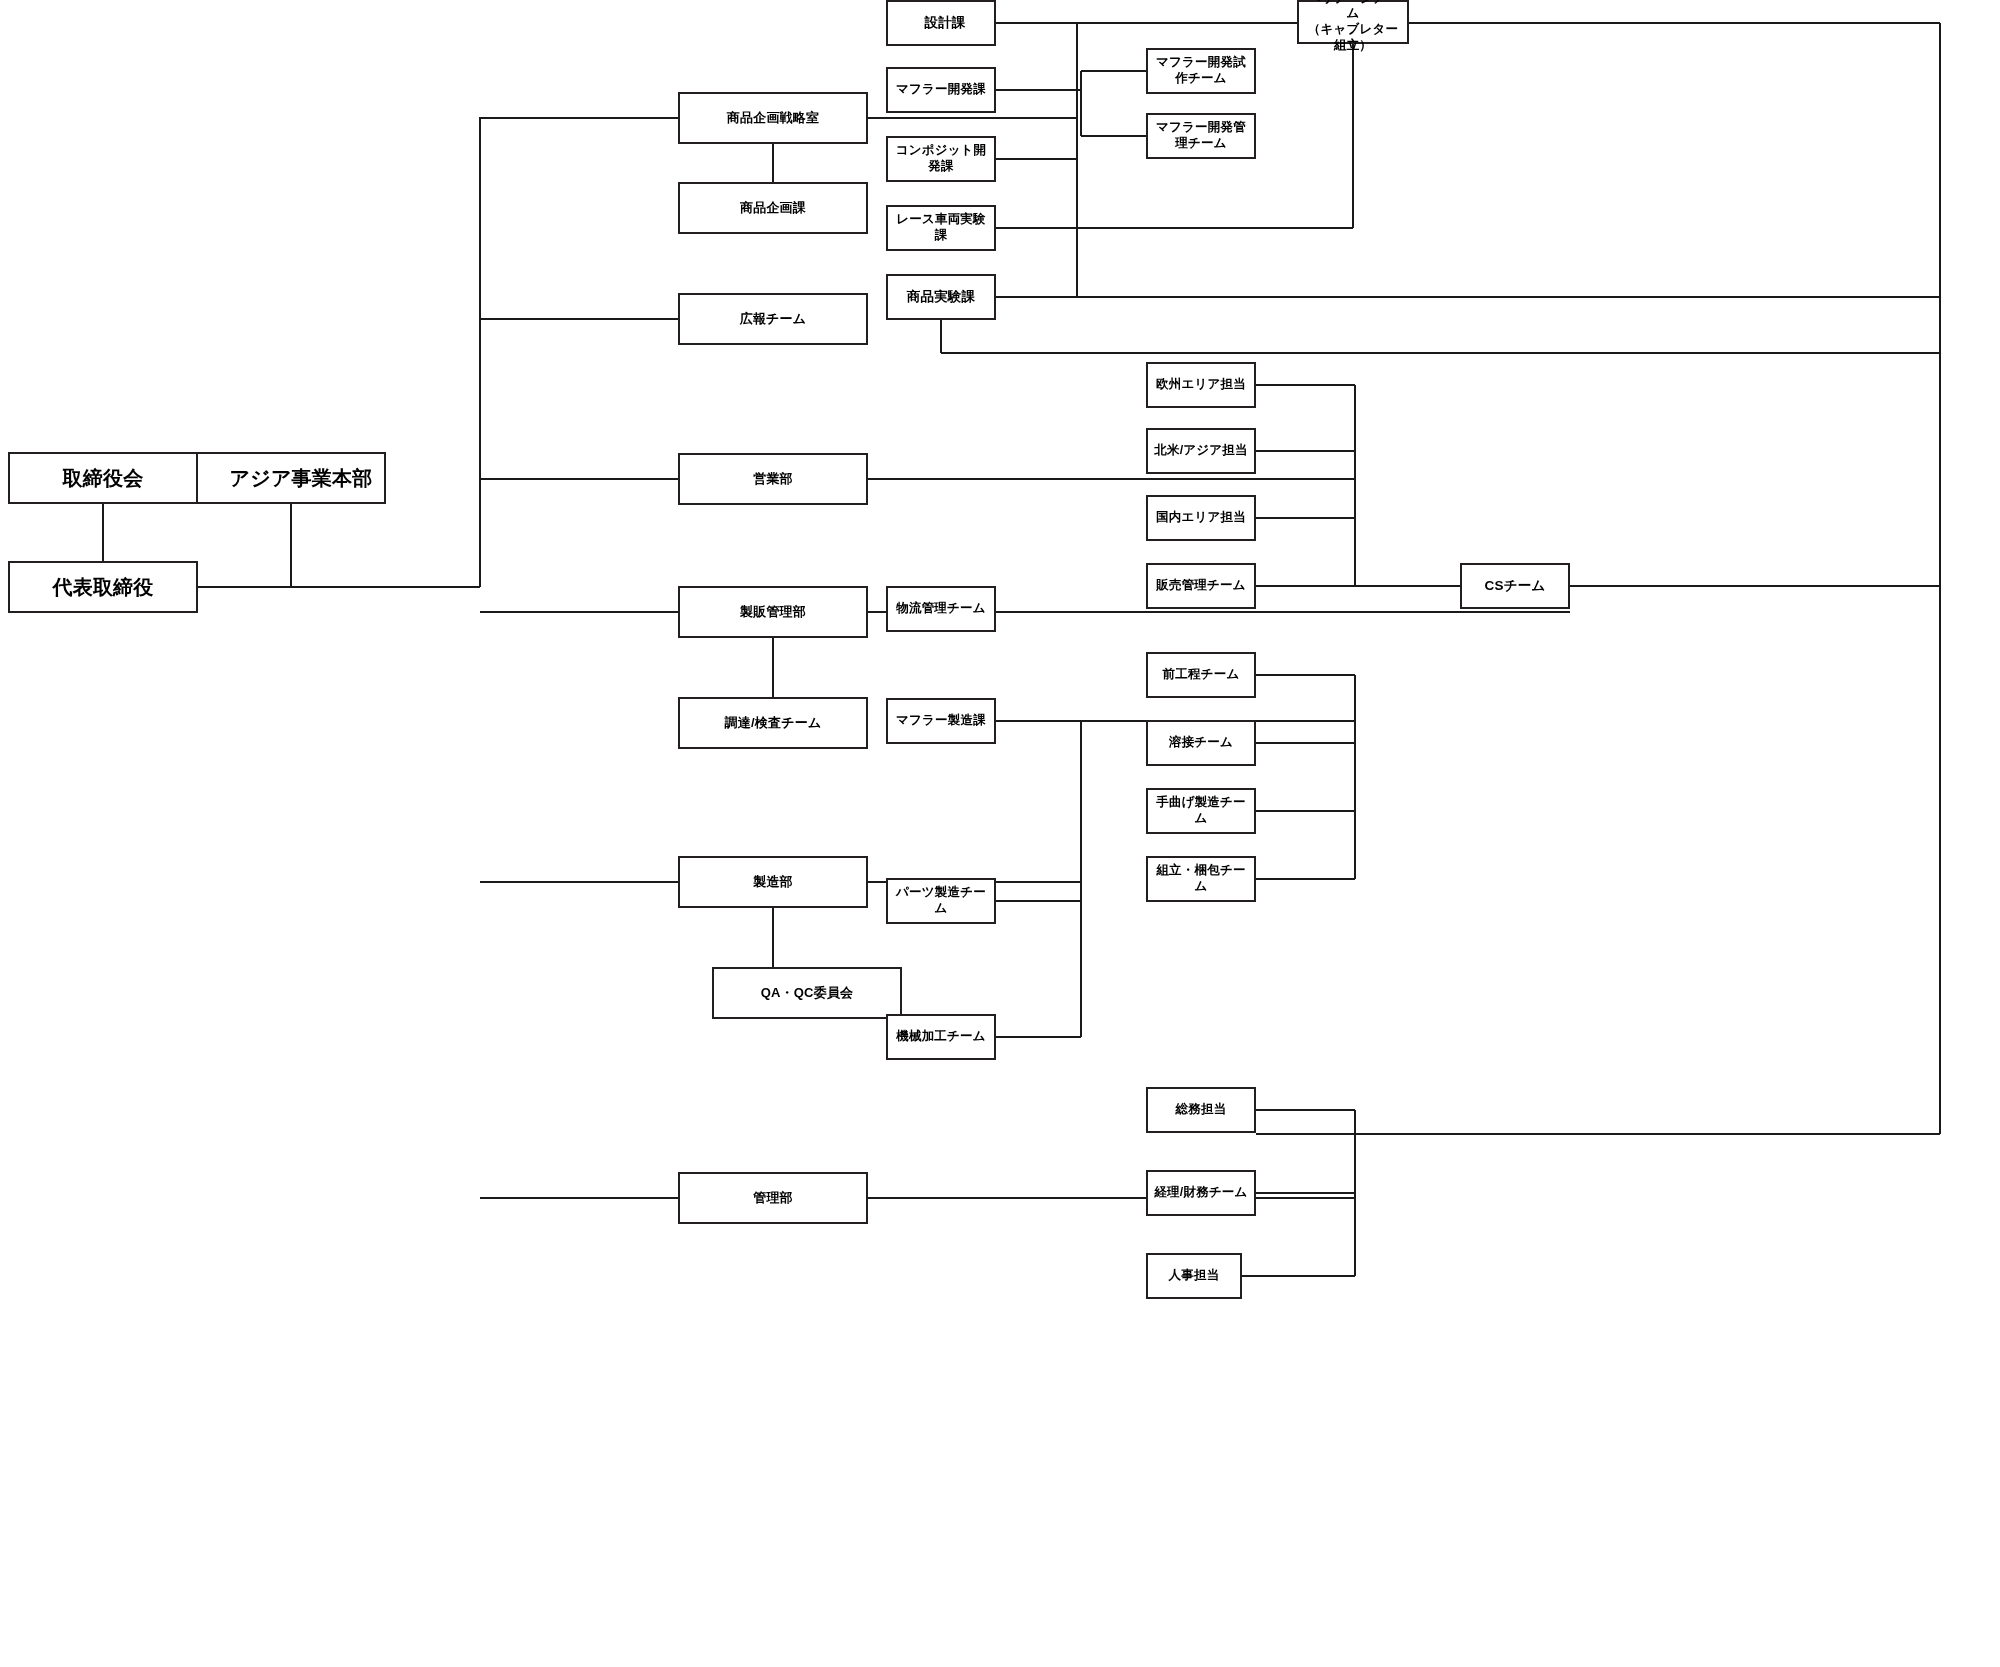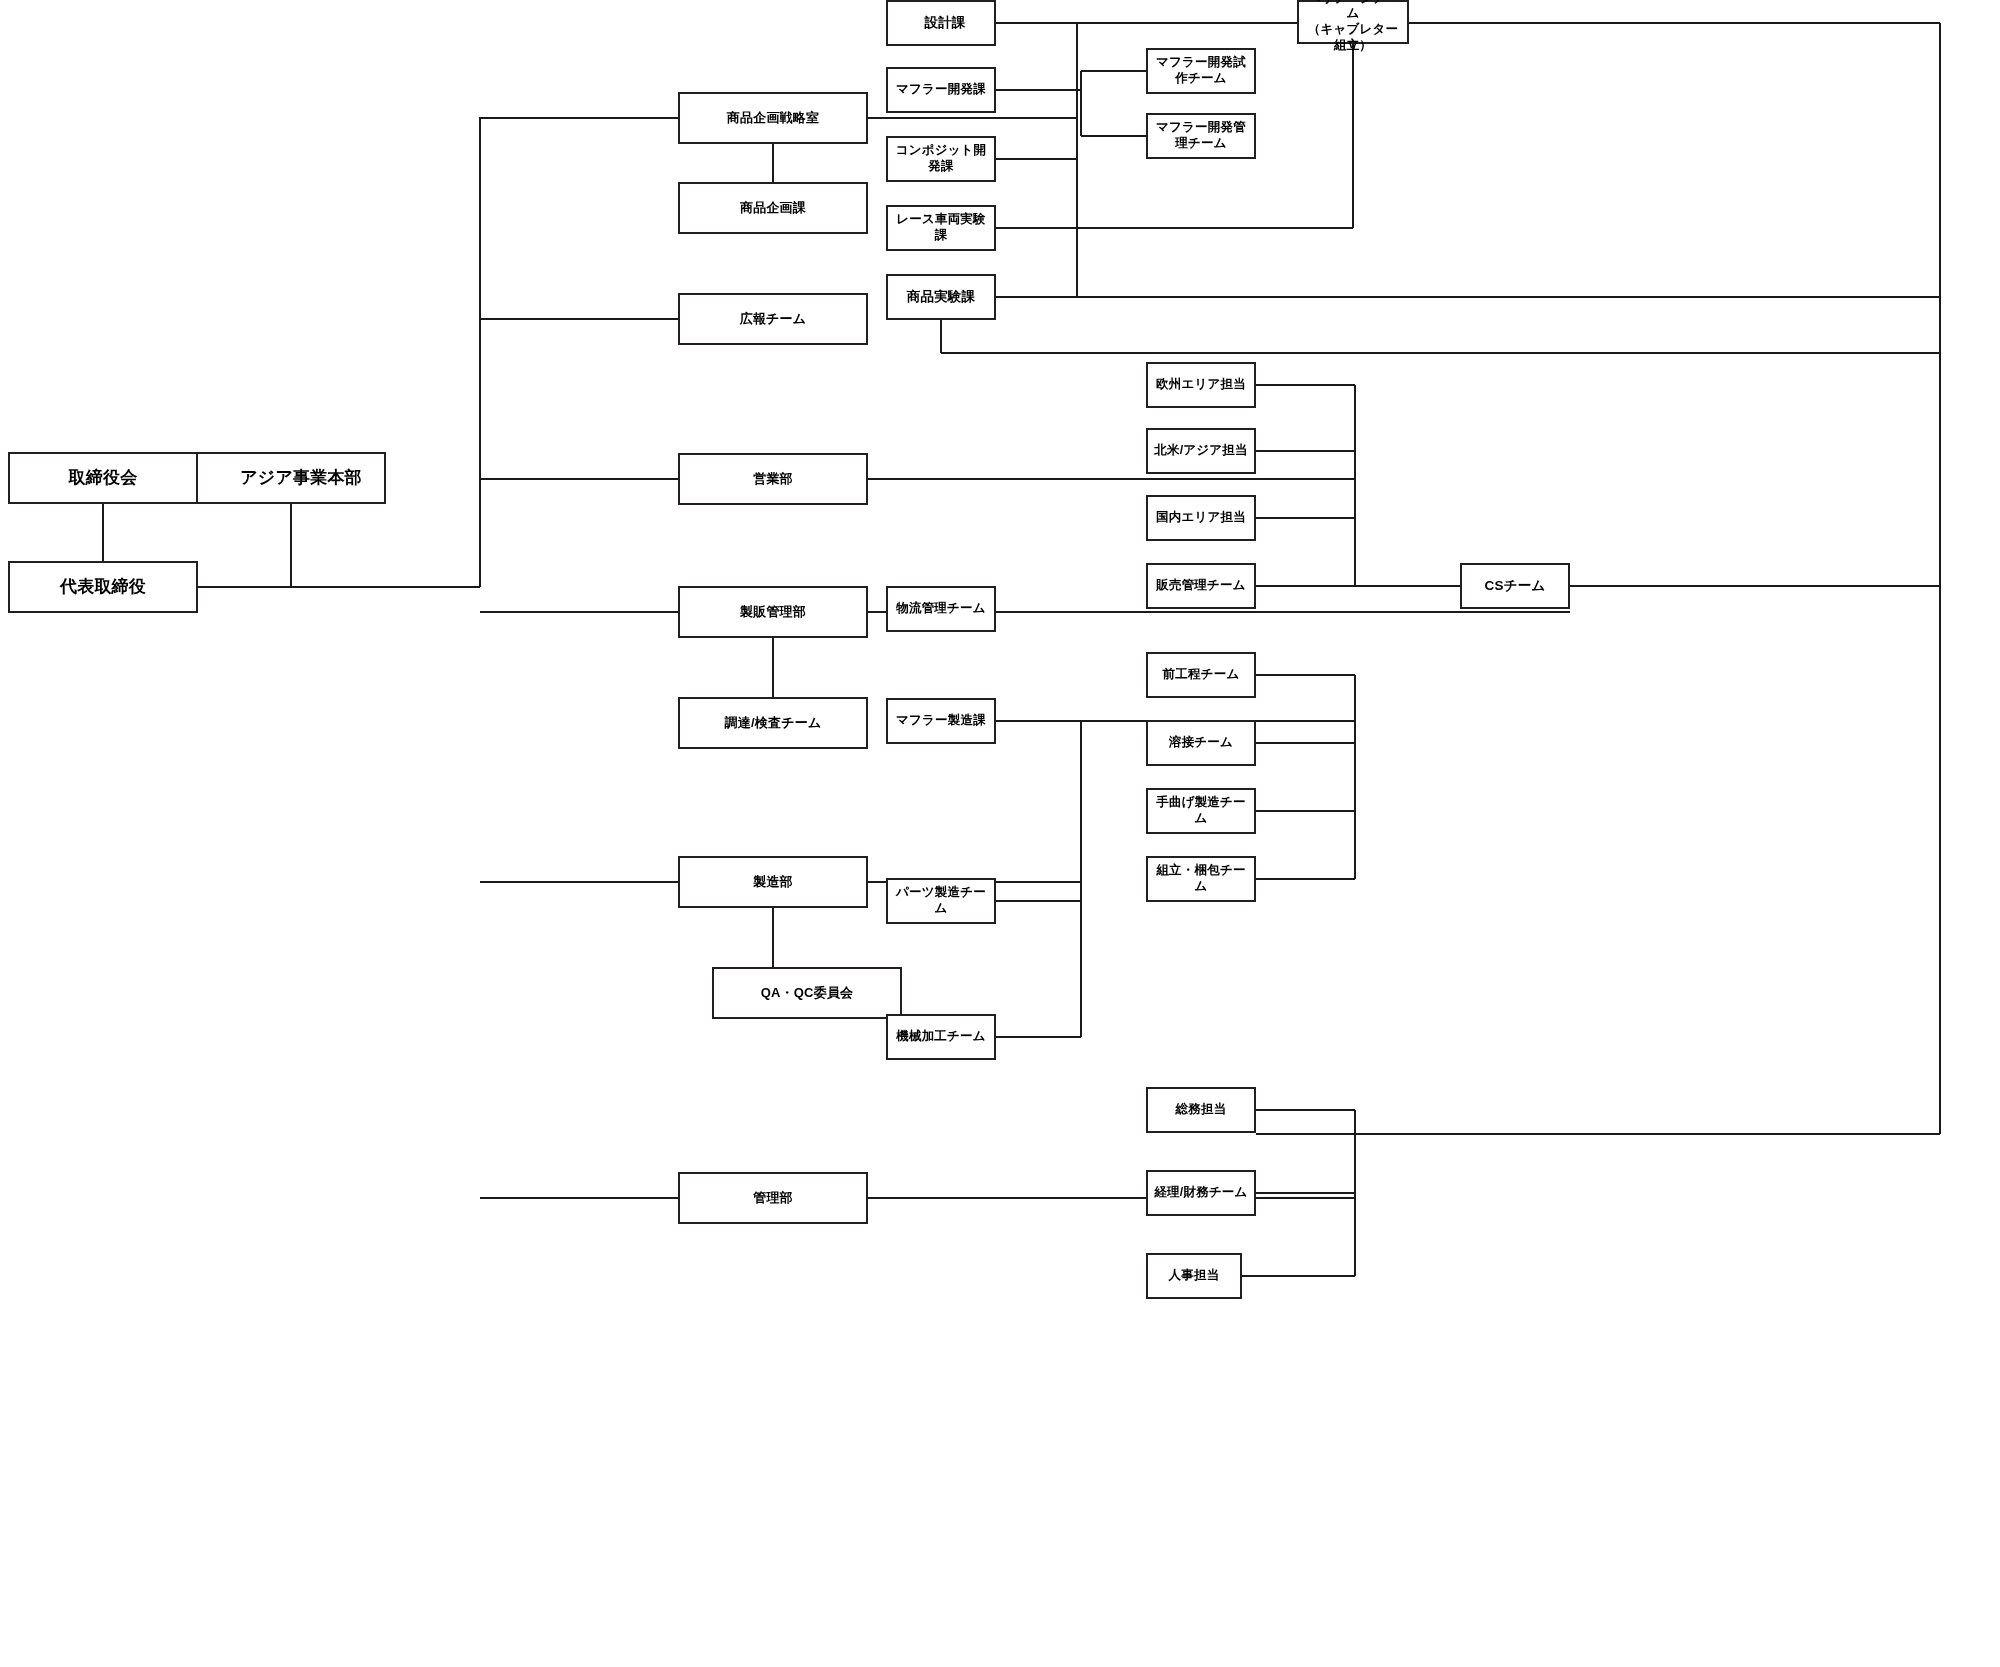--- a/index.html
+++ b/index.html
@@ -44,21 +44,21 @@
     color: #000000;
     font-weight: bold;
     line-height: 1.25;
     letter-spacing: 0.2px;
     padding: 2px 4px;
   }
   .node .label {
     display: block;
     white-space: pre-line;
   }
-  .size-lg { font-size: 17px; }
+  .size-lg { font-size: 20px; }
   .size-md { font-size: 13px; }
   .size-sm { font-size: 13.5px; }
   .size-xs { font-size: 12.5px; }
 </style>
 </head>
 <body>
 
 <div id="chart-root">
   <svg id="connector-layer" viewBox="0 0 2000 1667" preserveAspectRatio="none" aria-hidden="true">
       <path d="M 103,504 L 103,561"></path>

